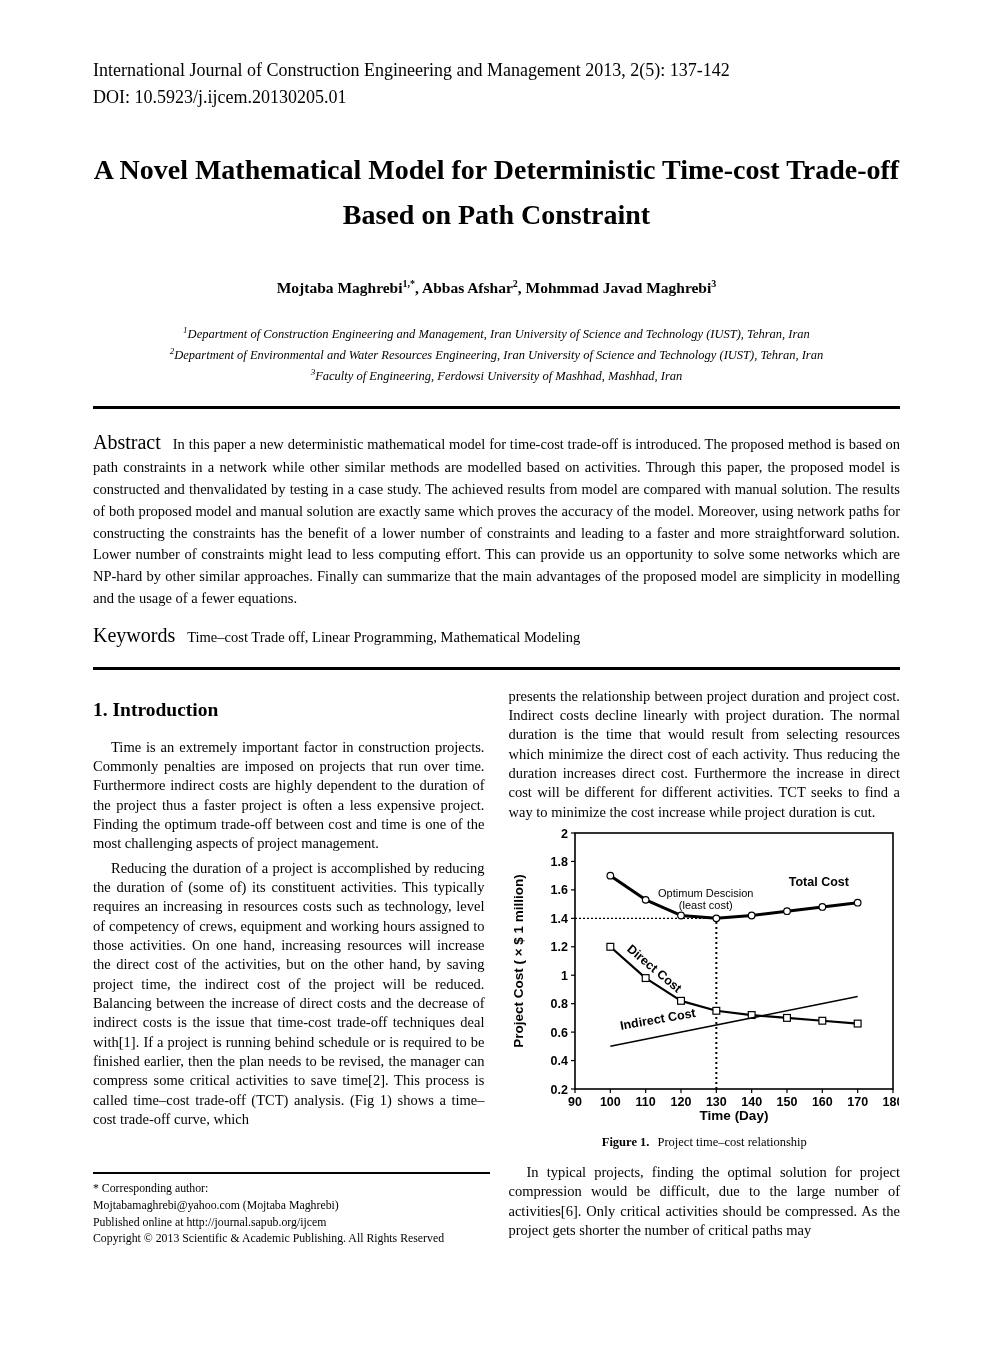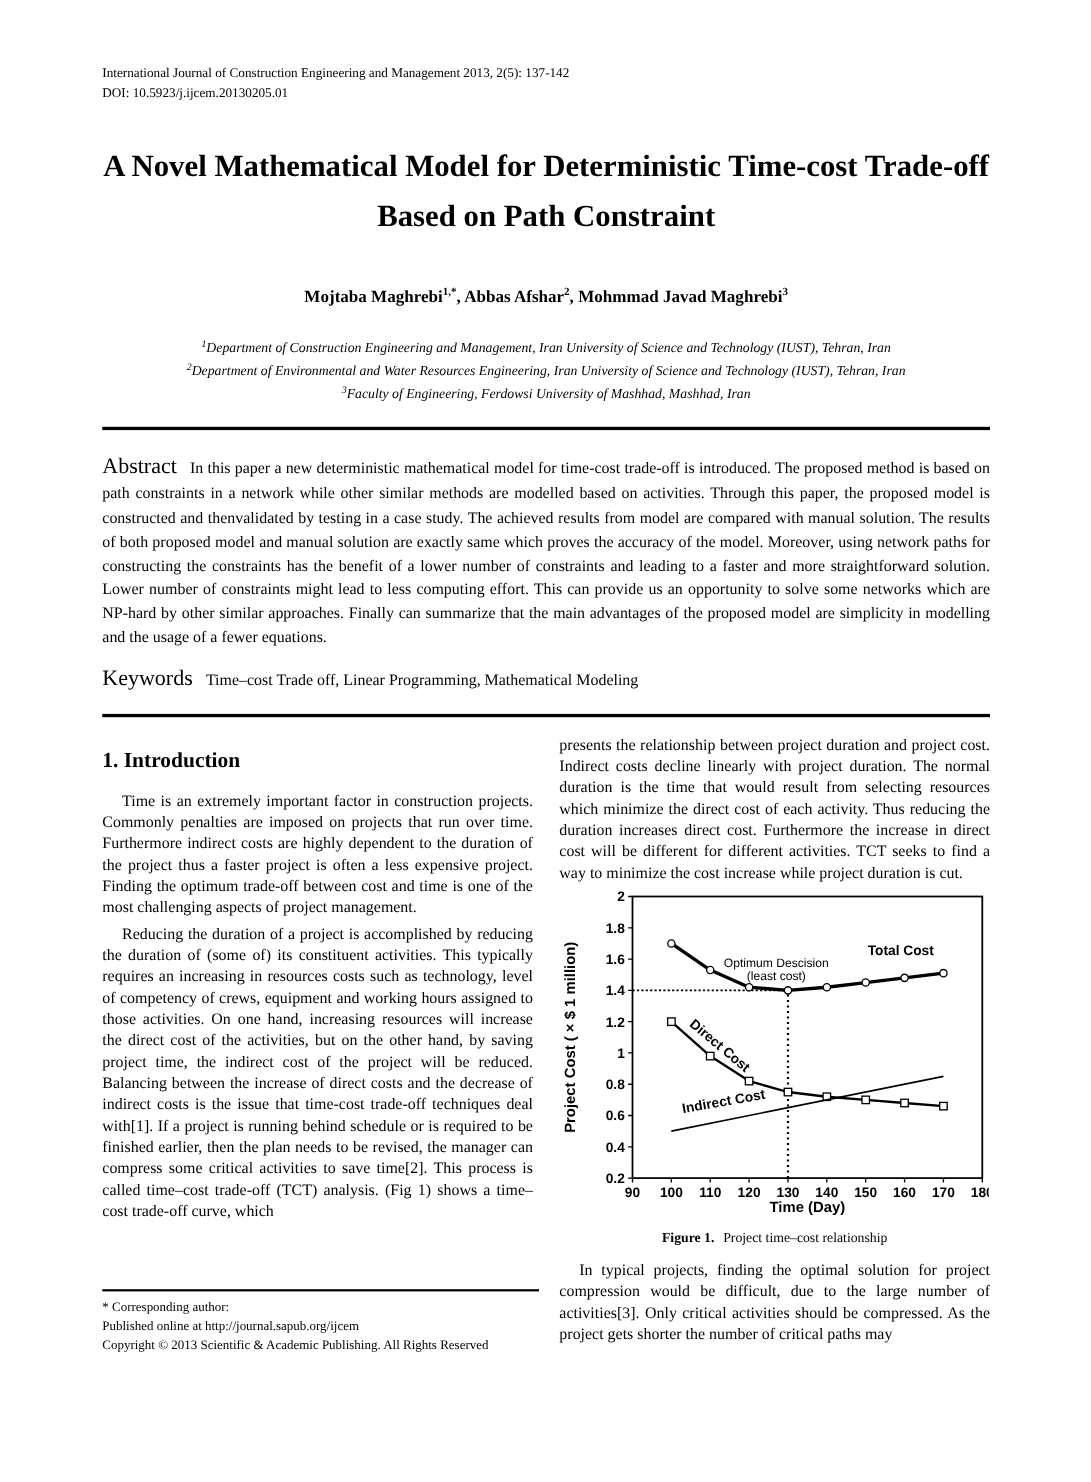--- a/index.html
+++ b/index.html
@@ -1,18 +1,18 @@
 <!DOCTYPE html>
 <html><head>
 <meta charset="utf-8">
 <style>
   html,body{margin:0;padding:0;background:#ffffff;}
   body{width:992px;height:1347px;overflow:hidden;color:#000;font-family:"Liberation Serif",serif;position:relative;}
   .page{position:absolute;left:93px;top:0;width:807px;}
-  .jhead{margin-top:57px;font-size:12px;line-height:1.5;}
+  .jhead{margin-top:57px;font-size:18px;line-height:1.5;}
   .title{font-size:28px;font-weight:bold;text-align:center;line-height:1.62;margin:36px auto 0 auto;max-width:840px;}
   .authors{margin-top:40px;text-align:center;font-size:15.5px;font-weight:bold;}
   .authors sup{font-size:10px;}
   .affils{margin-top:26px;text-align:center;font-size:12.5px;line-height:1.6;font-style:italic;}
   .affils sup{font-size:9px;}
   .rule{border-top:3px solid #000;margin-top:20px;}
   .abstract{margin:18px 0 0 0;font-size:14.5px;line-height:1.5;text-align:justify;}
   .lbl{font-size:20px;font-weight:normal;margin-right:12px;}
   .keywords{margin:14px 0 0 0;font-size:14.5px;}
   .columns{display:flex;gap:24px;margin-top:17px;justify-content:space-between;}
@@ -136,24 +136,25 @@
             <text x="279.76666666666665" y="59.33333333333333" class="slabel">Total Cost</text>
             <text x="117.23333333333333" y="123.33333333333333" class="slabel" transform="rotate(40 117.23333333333333 123.33333333333333)">Direct Cost</text>
             <text x="111.93333333333334" y="202.97777777777776" class="slabel" transform="rotate(-10 111.93333333333334 202.97777777777776)">Indirect Cost</text>
             <text x="196.73333333333332" y="70" text-anchor="middle" class="ann">Optimum Descision</text>
             <text x="196.73333333333332" y="82" text-anchor="middle" class="ann">(least cost)</text>
             <text x="225" y="293" text-anchor="middle" class="alabel">Time (Day)</text>
             <text x="14" y="134" text-anchor="middle" class="alabel" transform="rotate(-90 14 134)">Project Cost ( × $ 1 million)</text>
           </svg>
         <figcaption><b>Figure 1.</b><span>Project time–cost relationship</span></figcaption>
       </figure>
-      <p class="indent">In typical projects, finding the optimal solution for project compression would be difficult, due to the large number of activities[3]. Only critical activities should be compressed. As the project gets shorter the number of critical paths may</p>
+      <p class="indent">In typical projects, finding the optimal solution for project compression would be difficult, due to the large number of activities[6]. Only critical activities should be compressed. As the project gets shorter the number of critical paths may</p>
     </div>
 
   </div>
 </div>
 
 <div class="footnote">
   <div class="footnote-rule"></div>
   <div>* Corresponding author:</div>
+  <div>Mojtabamaghrebi@yahoo.com (Mojtaba Maghrebi)</div>
   <div>Published online at http://journal.sapub.org/ijcem</div>
   <div>Copyright © 2013 Scientific &amp; Academic Publishing. All Rights Reserved</div>
 </div>
 
 </body></html>

